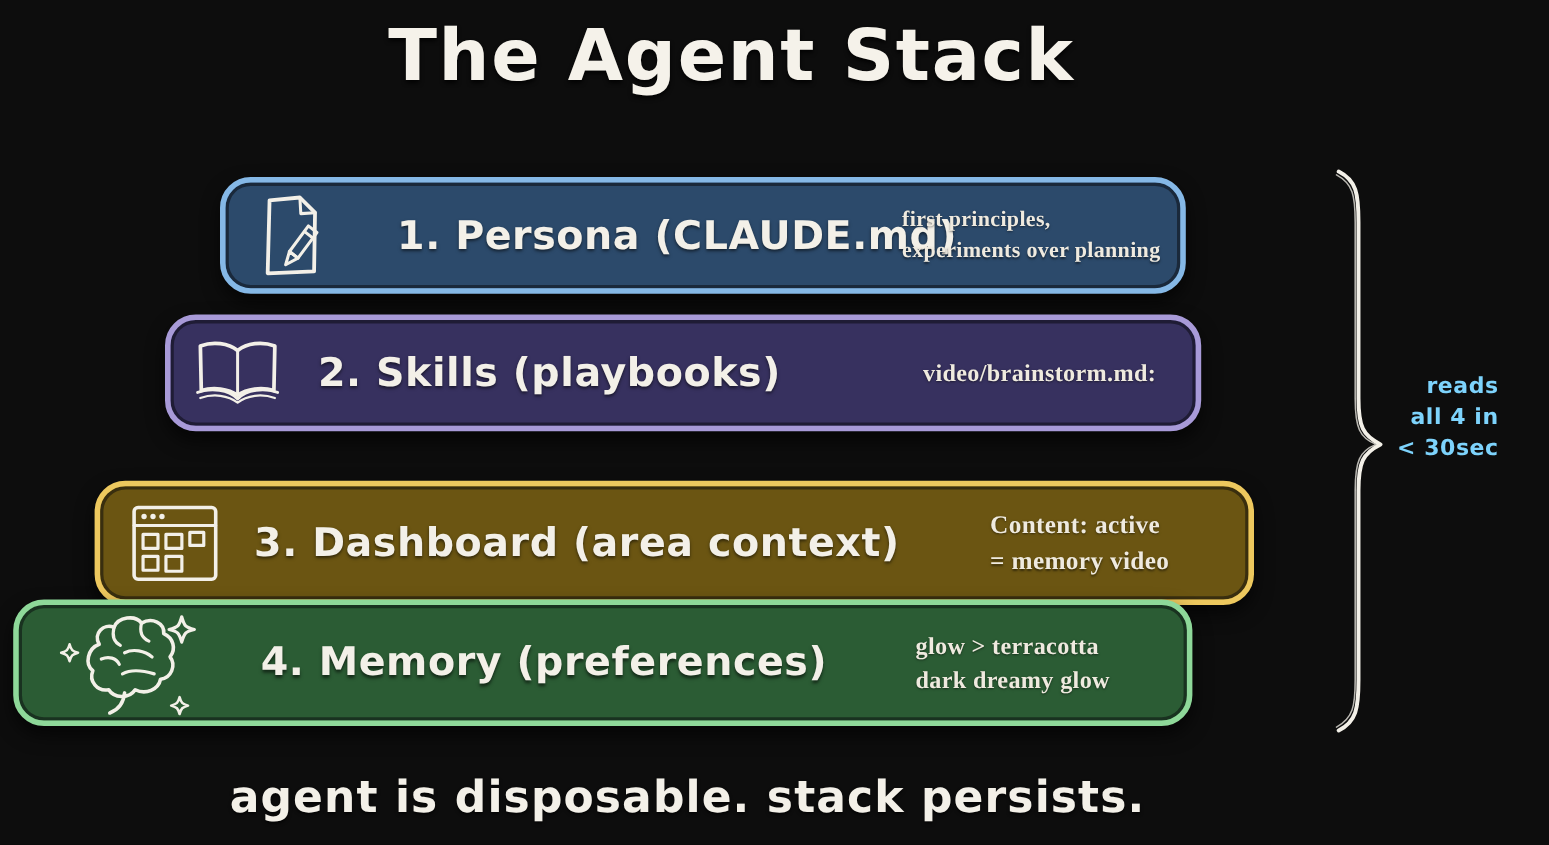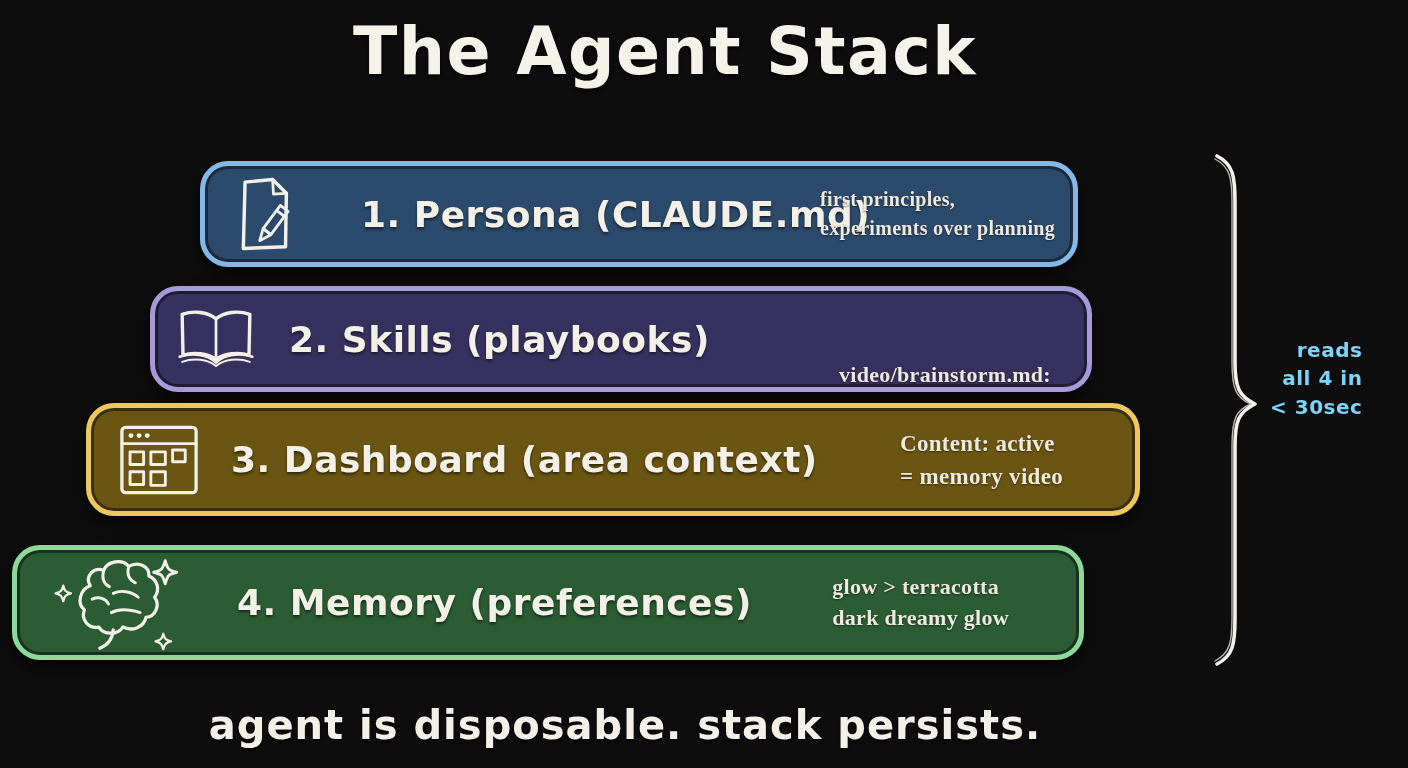--- a/index.html
+++ b/index.html
@@ -22,21 +22,21 @@
     position:absolute;
     box-sizing:border-box;
     border-radius:28px;
     border:5px solid var(--border);
     background:var(--fill);
     box-shadow: inset 0 0 0 3px rgba(8,8,12,.5), 0 8px 16px rgba(0,0,0,.6);
     display:flex;align-items:center;
   }
   .layer-1{left:200px;top:161px;width:878px;height:106px;gap:28px;}
   .layer-2{left:150px;top:286px;width:942px;height:106px;}
-  .layer-3{left:86px;top:403px;width:1054px;height:113px;}
+  .layer-3{left:86px;top:437px;width:1054px;height:113px;}
   .layer-4{left:12px;top:545px;width:1072px;height:115px;}
   .icon{display:flex;align-items:center;justify-content:center;flex:0 0 auto;}
   .layer-1 .icon{width:66px;margin-left:26px;}
   .layer-2 .icon{width:86px;margin-left:18px;}
   .layer-3 .icon{width:88px;margin-left:24px;}
   .layer-4 .icon{width:150px;margin-left:28px;}
   .label{
     font-size:36px;font-weight:bold;letter-spacing:.5px;
     white-space:nowrap;
     text-shadow:0 2px 3px rgba(0,0,0,.55);
@@ -45,21 +45,21 @@
   .layer-2 .label{margin-left:30px;}
   .layer-3 .label{margin-left:28px;}
   .layer-4 .label{margin-left:42px;}
   .note{
     position:absolute;top:50%;transform:translateY(-50%);
     text-align:left;line-height:1.45;
     color:#efeadf;font-weight:600;letter-spacing:.3px;
     text-shadow:0 1px 2px rgba(0,0,0,.5);
   }
   .layer-1 .note{right:18px;font-size:20px;}
-  .layer-2 .note{right:36px;font-size:22px;margin-top:36px;}
+  .layer-2 .note{right:36px;font-size:22px;}
   .layer-3 .note{right:72px;font-size:23px;}
   .layer-4 .note{right:70px;font-size:22px;}
   .note-line{display:block;font-family:Liberation Serif, serif;}
   .brace{position:absolute;left:1203px;top:150px;width:58px;height:522px;}
   .brace-note{
     position:absolute;left:1270px;top:336px;
     font-size:20px;font-weight:bold;line-height:1.42;
     color:#7dd3fc;letter-spacing:.5px;text-align:right;
   }
   .brace-note-line{display:block;}

